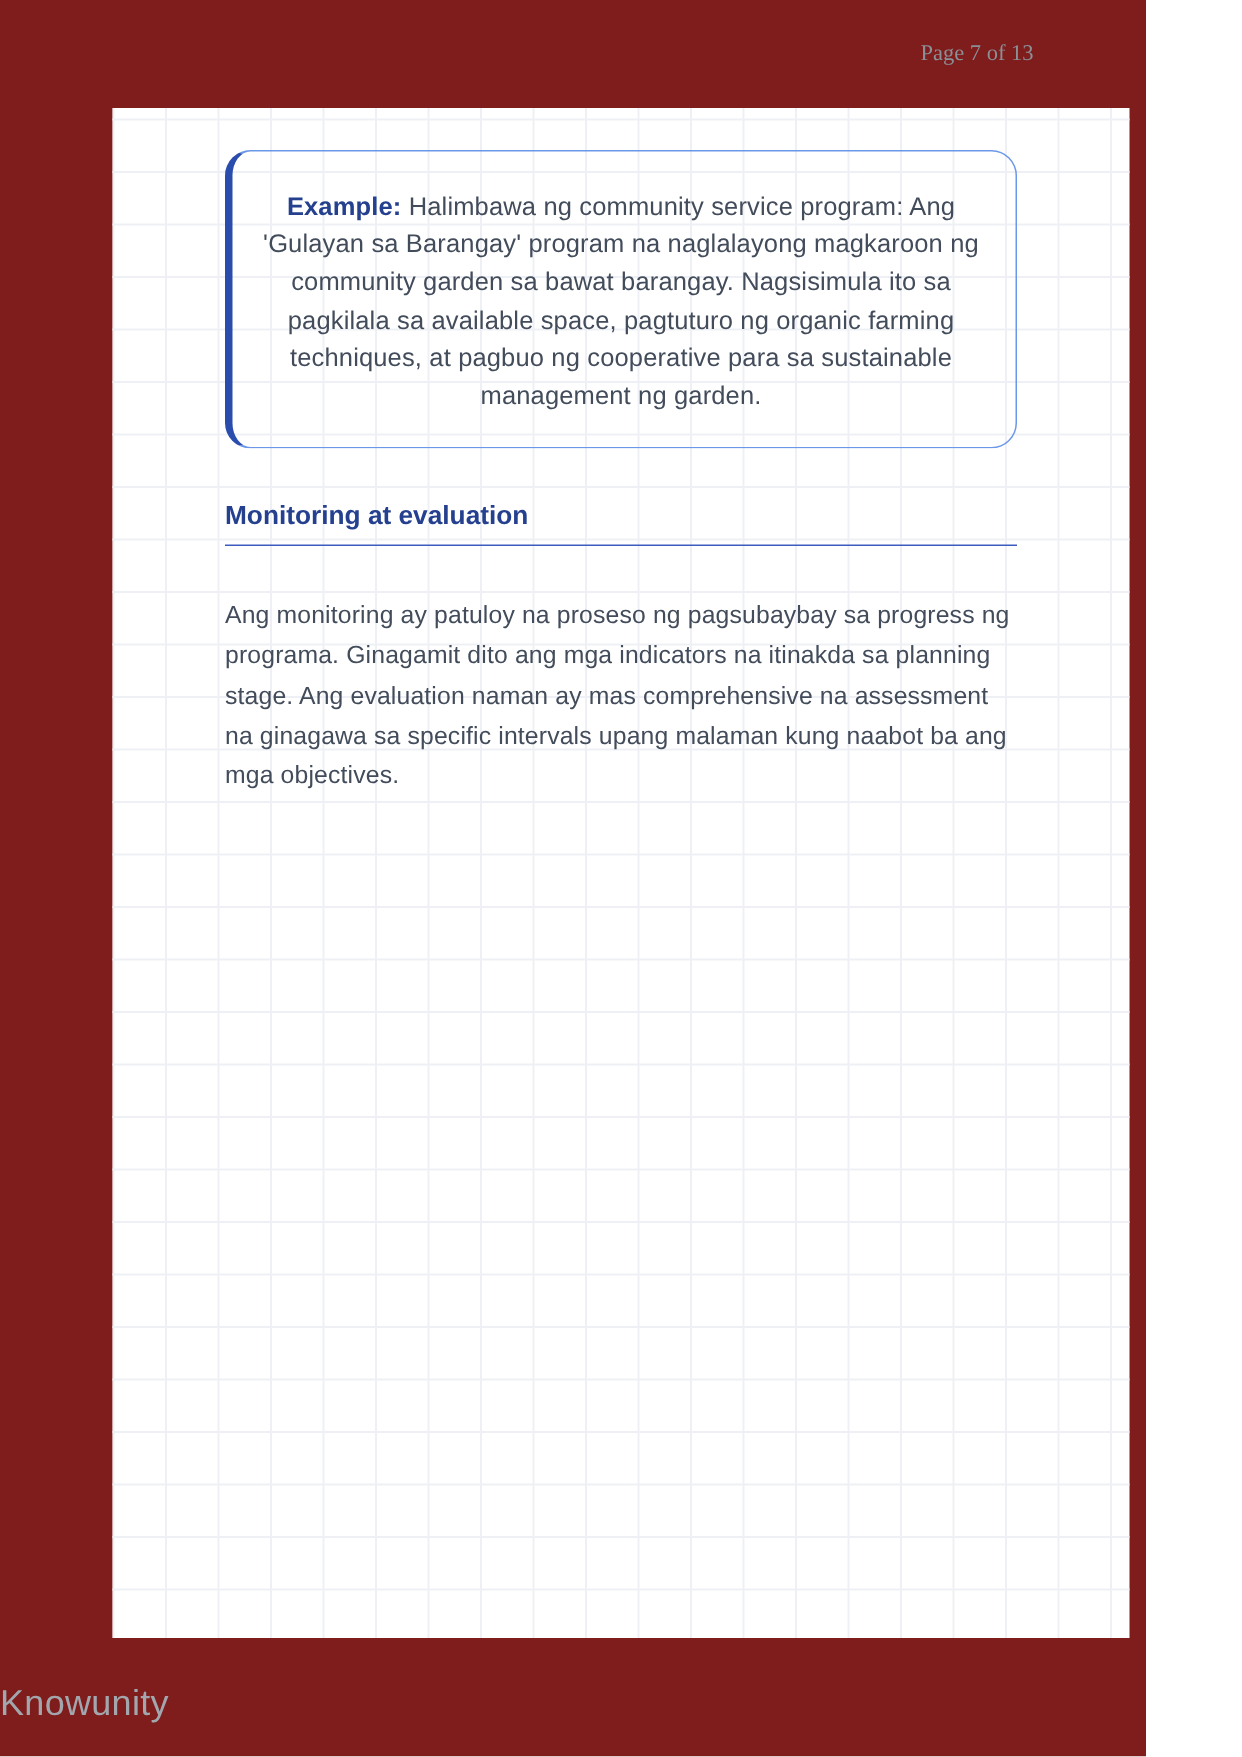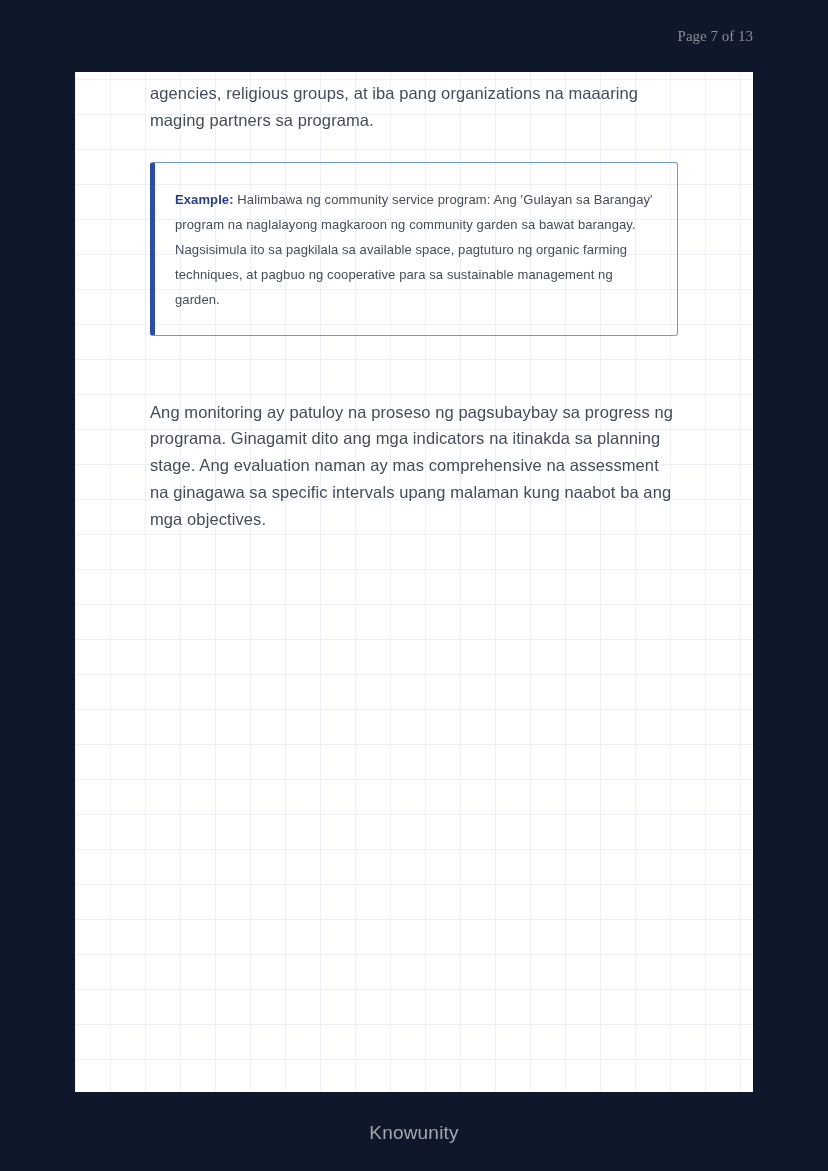--- a/index.html
+++ b/index.html
@@ -3,23 +3,23 @@
 <meta charset="utf-8">
 <style>
   html, body {
     margin: 0;
     padding: 0;
     background: #ffffff;
     font-family: "Liberation Sans", "DejaVu Sans", sans-serif;
   }
   .viewport {
     position: relative;
-    width: 828px;
+    width: 764px;
     height: 1171px;
-    background: #0f172a;
+    background: #7f1d1d;
     overflow: hidden;
   }
   .page-number {
     position: absolute;
     top: 28px;
     right: 75px;
     font-family: "Liberation Serif", "DejaVu Serif", serif;
     font-size: 15px;
     color: #8b9097;
   }
@@ -50,27 +50,28 @@
     letter-spacing: 0.1px;
   }
   .content p.first {
     margin-top: 8px;
   }
   .example-box {
     box-sizing: border-box;
     margin: 28px 0 30px 0;
     border: 1px solid #6b97e8;
     border-left: 5px solid #2a4cad;
-    border-radius: 3px;
+    border-radius: 17px;
     padding: 24px 24px 22px 20px;
     background: transparent;
-    font-size: 13px;
+    font-size: 17px;
     line-height: 25.2px;
     color: #434c5b;
     letter-spacing: 0.1px;
+    text-align: center;
   }
   .example-label {
     font-weight: bold;
     color: #24408e;
   }
   .section-heading {
     margin: 0 0 0 0;
     padding: 4px 0 9px 0;
     font-size: 17.5px;
     font-weight: bold;
@@ -78,44 +79,43 @@
     border-bottom: 1.5px solid #3c5cc0;
   }
   .section-gap {
     height: 33px;
   }
   .footer-brand {
     position: absolute;
     top: 1122px;
     left: 0;
     width: 828px;
-    text-align: center;
-    font-size: 19px;
+    font-size: 24px;
     color: #a2a7ad;
     letter-spacing: 0.2px;
   }
 </style>
 </head>
 <body>
 
 <div class="viewport">
 
   <div class="page-number">Page 7 of 13</div>
 
   <div class="sheet">
     <div class="content">
 
-      <p class="first">agencies, religious groups, at iba pang organizations na maaaring maging partners sa programa.</p>
 
 
       <div class="example-box">
         <span class="example-label">Example:</span>
         <span>Halimbawa ng community service program: Ang 'Gulayan sa Barangay' program na naglalayong magkaroon ng community garden sa bawat barangay. Nagsisimula ito sa pagkilala sa available space, pagtuturo ng organic farming techniques, at pagbuo ng cooperative para sa sustainable management ng garden.</span>
       </div>
 
+      <h2 class="section-heading">Monitoring at evaluation</h2>
 
       <div class="section-gap"></div>
 
       <p>Ang monitoring ay patuloy na proseso ng pagsubaybay sa progress ng programa. Ginagamit dito ang mga indicators na itinakda sa planning stage. Ang evaluation naman ay mas comprehensive na assessment na ginagawa sa specific intervals upang malaman kung naabot ba ang mga objectives.</p>
 
 
     </div>
   </div>
 
   <div class="footer-brand">Knowunity</div>

